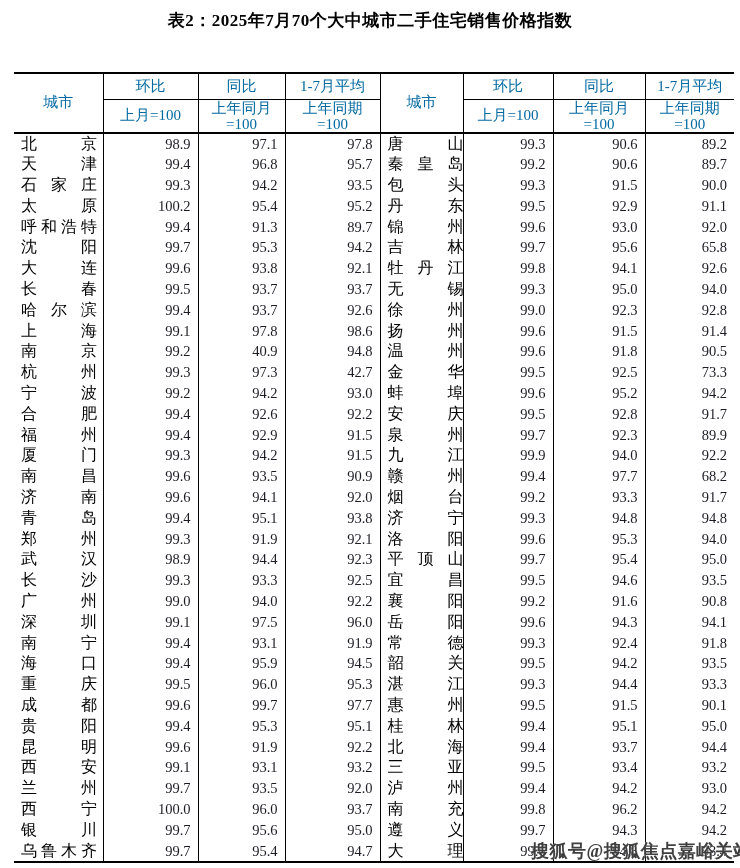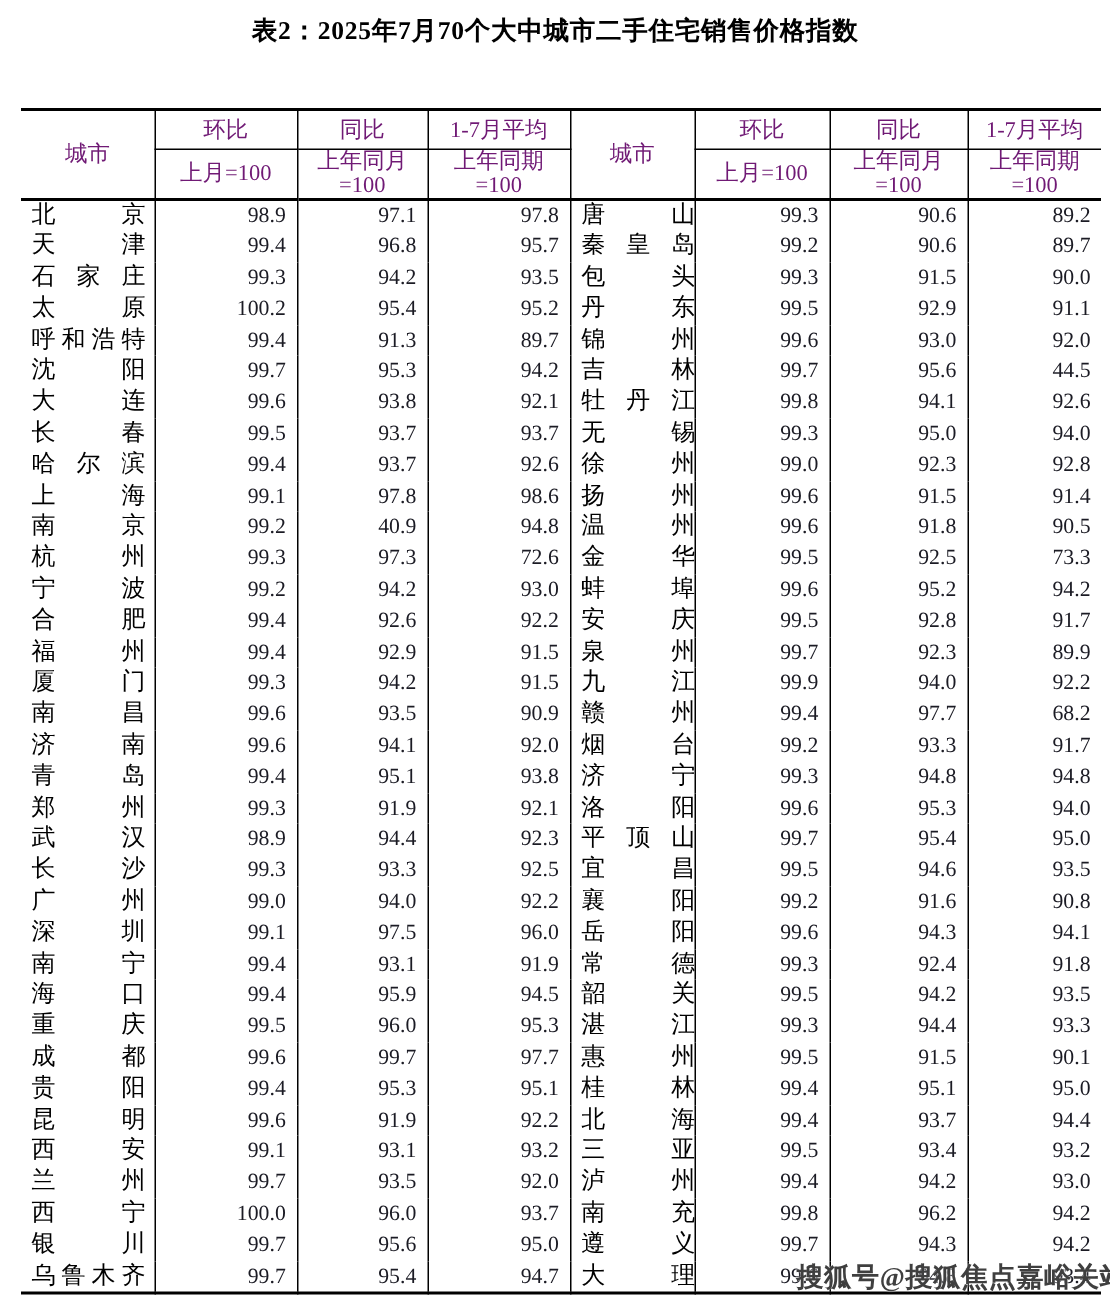--- a/index.html
+++ b/index.html
@@ -30,21 +30,21 @@
   table.idx th, table.idx td {
     border-right: 1px solid #000;
     font-weight: normal;
     vertical-align: middle;
     overflow: hidden;
     white-space: nowrap;
   }
   table.idx th:last-child, table.idx td:last-child { border-right: none; }
   thead tr.r1 { height: 26px; }
   thead tr.r2 { height: 33px; }
-  thead th { font-size: 15px; text-align: center; color: #701a75; }
+  thead th { font-size: 15px; text-align: center; color: #0369a1; }
   thead tr.r1 th.grp { border-bottom: 1px solid #000; }
   thead tr.r2 th, thead th.cityhead { border-bottom: 2px solid #000; }
   .twoline { line-height: 16px; }
   tbody td { height: 20.8px; line-height: 20.8px; }
   td.num {
     font-size: 14.5px;
     text-align: right;
     padding-right: 7px;
     color: #1b1b24;
   }
@@ -169,21 +169,21 @@
         <td class="num">92.0</td>
       </tr>
       <tr>
         <td class="city"><span class="cname">沈阳</span></td>
         <td class="num">99.7</td>
         <td class="num">95.3</td>
         <td class="num">94.2</td>
         <td class="city"><span class="cname">吉林</span></td>
         <td class="num">99.7</td>
         <td class="num">95.6</td>
-        <td class="num">44.5</td>
+        <td class="num">65.8</td>
       </tr>
       <tr>
         <td class="city"><span class="cname">大连</span></td>
         <td class="num">99.6</td>
         <td class="num">93.8</td>
         <td class="num">92.1</td>
         <td class="city"><span class="cname">牡丹江</span></td>
         <td class="num">99.8</td>
         <td class="num">94.1</td>
         <td class="num">92.6</td>
@@ -225,21 +225,21 @@
         <td class="num">94.8</td>
         <td class="city"><span class="cname">温州</span></td>
         <td class="num">99.6</td>
         <td class="num">91.8</td>
         <td class="num">90.5</td>
       </tr>
       <tr>
         <td class="city"><span class="cname">杭州</span></td>
         <td class="num">99.3</td>
         <td class="num">97.3</td>
-        <td class="num">72.6</td>
+        <td class="num">42.7</td>
         <td class="city"><span class="cname">金华</span></td>
         <td class="num">99.5</td>
         <td class="num">92.5</td>
         <td class="num">73.3</td>
       </tr>
       <tr>
         <td class="city"><span class="cname">宁波</span></td>
         <td class="num">99.2</td>
         <td class="num">94.2</td>
         <td class="num">93.0</td>

